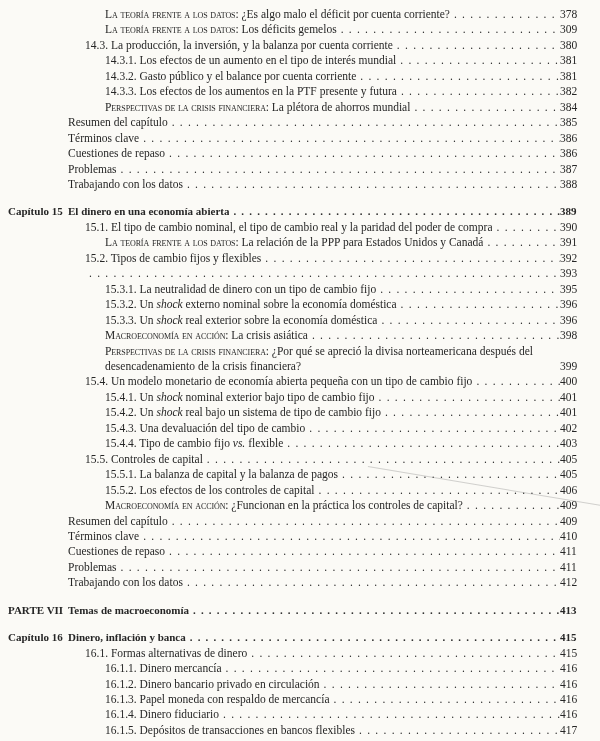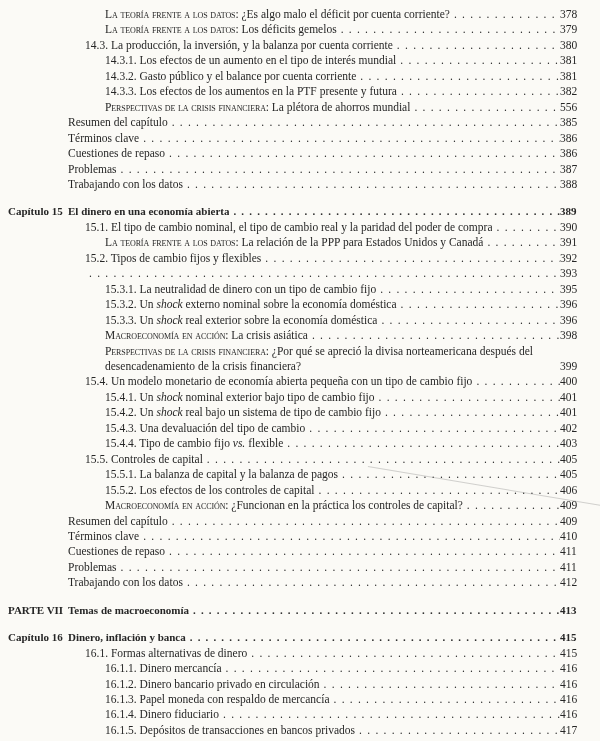--- a/index.html
+++ b/index.html
@@ -59,21 +59,21 @@
 <div class="page">
   <div id="toc">
       <div class="row lv3">
         <span class="txt"><span class="sc">La teoría frente a los datos:</span><span> ¿Es algo malo el déficit por cuenta corriente?</span></span>
         <span class="dots">. . . . . . . . . . . . . . . . . . . . . . . . . . . . . . . . . . . . . . . . . . . . . . . . . . . . . . . . . . . . . . . . . . . . . . . . . . . . . . . . . . . . . . . . . . . . . . . . . . . . . . . . . . . . . . . . . . . . . . . . . . . . . . . . . . . . . . . . . . . . . . . . . . . . . . . . . . . . . . . . </span>
         <span class="pg">378</span>
       </div>
       <div class="row lv3">
         <span class="txt"><span class="sc">La teoría frente a los datos:</span><span> Los déficits gemelos</span></span>
         <span class="dots">. . . . . . . . . . . . . . . . . . . . . . . . . . . . . . . . . . . . . . . . . . . . . . . . . . . . . . . . . . . . . . . . . . . . . . . . . . . . . . . . . . . . . . . . . . . . . . . . . . . . . . . . . . . . . . . . . . . . . . . . . . . . . . . . . . . . . . . . . . . . . . . . . . . . . . . . . . . . . . . . </span>
-        <span class="pg">379</span>
+        <span class="pg">309</span>
       </div>
       <div class="row lv2">
         <span class="txt"><span>14.3. La producción, la inversión, y la balanza por cuenta corriente</span></span>
         <span class="dots">. . . . . . . . . . . . . . . . . . . . . . . . . . . . . . . . . . . . . . . . . . . . . . . . . . . . . . . . . . . . . . . . . . . . . . . . . . . . . . . . . . . . . . . . . . . . . . . . . . . . . . . . . . . . . . . . . . . . . . . . . . . . . . . . . . . . . . . . . . . . . . . . . . . . . . . . . . . . . . . . </span>
         <span class="pg">380</span>
       </div>
       <div class="row lv3">
         <span class="txt"><span>14.3.1. Los efectos de un aumento en el tipo de interés mundial</span></span>
         <span class="dots">. . . . . . . . . . . . . . . . . . . . . . . . . . . . . . . . . . . . . . . . . . . . . . . . . . . . . . . . . . . . . . . . . . . . . . . . . . . . . . . . . . . . . . . . . . . . . . . . . . . . . . . . . . . . . . . . . . . . . . . . . . . . . . . . . . . . . . . . . . . . . . . . . . . . . . . . . . . . . . . . </span>
         <span class="pg">381</span>
@@ -84,21 +84,21 @@
         <span class="pg">381</span>
       </div>
       <div class="row lv3">
         <span class="txt"><span>14.3.3. Los efectos de los aumentos en la PTF presente y futura</span></span>
         <span class="dots">. . . . . . . . . . . . . . . . . . . . . . . . . . . . . . . . . . . . . . . . . . . . . . . . . . . . . . . . . . . . . . . . . . . . . . . . . . . . . . . . . . . . . . . . . . . . . . . . . . . . . . . . . . . . . . . . . . . . . . . . . . . . . . . . . . . . . . . . . . . . . . . . . . . . . . . . . . . . . . . . </span>
         <span class="pg">382</span>
       </div>
       <div class="row lv3">
         <span class="txt"><span class="sc">Perspectivas de la crisis financiera:</span><span> La plétora de ahorros mundial</span></span>
         <span class="dots">. . . . . . . . . . . . . . . . . . . . . . . . . . . . . . . . . . . . . . . . . . . . . . . . . . . . . . . . . . . . . . . . . . . . . . . . . . . . . . . . . . . . . . . . . . . . . . . . . . . . . . . . . . . . . . . . . . . . . . . . . . . . . . . . . . . . . . . . . . . . . . . . . . . . . . . . . . . . . . . . </span>
-        <span class="pg">556</span>
+        <span class="pg">384</span>
       </div>
       <div class="row lv1">
         <span class="txt"><span>Resumen del capítulo</span></span>
         <span class="dots">. . . . . . . . . . . . . . . . . . . . . . . . . . . . . . . . . . . . . . . . . . . . . . . . . . . . . . . . . . . . . . . . . . . . . . . . . . . . . . . . . . . . . . . . . . . . . . . . . . . . . . . . . . . . . . . . . . . . . . . . . . . . . . . . . . . . . . . . . . . . . . . . . . . . . . . . . . . . . . . . </span>
         <span class="pg">385</span>
       </div>
       <div class="row lv1">
         <span class="txt"><span>Términos clave</span></span>
         <span class="dots">. . . . . . . . . . . . . . . . . . . . . . . . . . . . . . . . . . . . . . . . . . . . . . . . . . . . . . . . . . . . . . . . . . . . . . . . . . . . . . . . . . . . . . . . . . . . . . . . . . . . . . . . . . . . . . . . . . . . . . . . . . . . . . . . . . . . . . . . . . . . . . . . . . . . . . . . . . . . . . . . </span>
         <span class="pg">386</span>
@@ -274,19 +274,19 @@
         <span class="txt"><span>16.1.3. Papel moneda con respaldo de mercancía</span></span>
         <span class="dots">. . . . . . . . . . . . . . . . . . . . . . . . . . . . . . . . . . . . . . . . . . . . . . . . . . . . . . . . . . . . . . . . . . . . . . . . . . . . . . . . . . . . . . . . . . . . . . . . . . . . . . . . . . . . . . . . . . . . . . . . . . . . . . . . . . . . . . . . . . . . . . . . . . . . . . . . . . . . . . . . </span>
         <span class="pg">416</span>
       </div>
       <div class="row lv3">
         <span class="txt"><span>16.1.4. Dinero fiduciario</span></span>
         <span class="dots">. . . . . . . . . . . . . . . . . . . . . . . . . . . . . . . . . . . . . . . . . . . . . . . . . . . . . . . . . . . . . . . . . . . . . . . . . . . . . . . . . . . . . . . . . . . . . . . . . . . . . . . . . . . . . . . . . . . . . . . . . . . . . . . . . . . . . . . . . . . . . . . . . . . . . . . . . . . . . . . . </span>
         <span class="pg">416</span>
       </div>
       <div class="row lv3">
-        <span class="txt"><span>16.1.5. Depósitos de transacciones en bancos privados</span></span>
+        <span class="txt"><span>16.1.5. Depósitos de transacciones en bancos flexibles</span></span>
         <span class="dots">. . . . . . . . . . . . . . . . . . . . . . . . . . . . . . . . . . . . . . . . . . . . . . . . . . . . . . . . . . . . . . . . . . . . . . . . . . . . . . . . . . . . . . . . . . . . . . . . . . . . . . . . . . . . . . . . . . . . . . . . . . . . . . . . . . . . . . . . . . . . . . . . . . . . . . . . . . . . . . . . </span>
         <span class="pg">417</span>
       </div>
     </div>
   <div class="artifact"></div>
 </div>
 
 </body></html>

